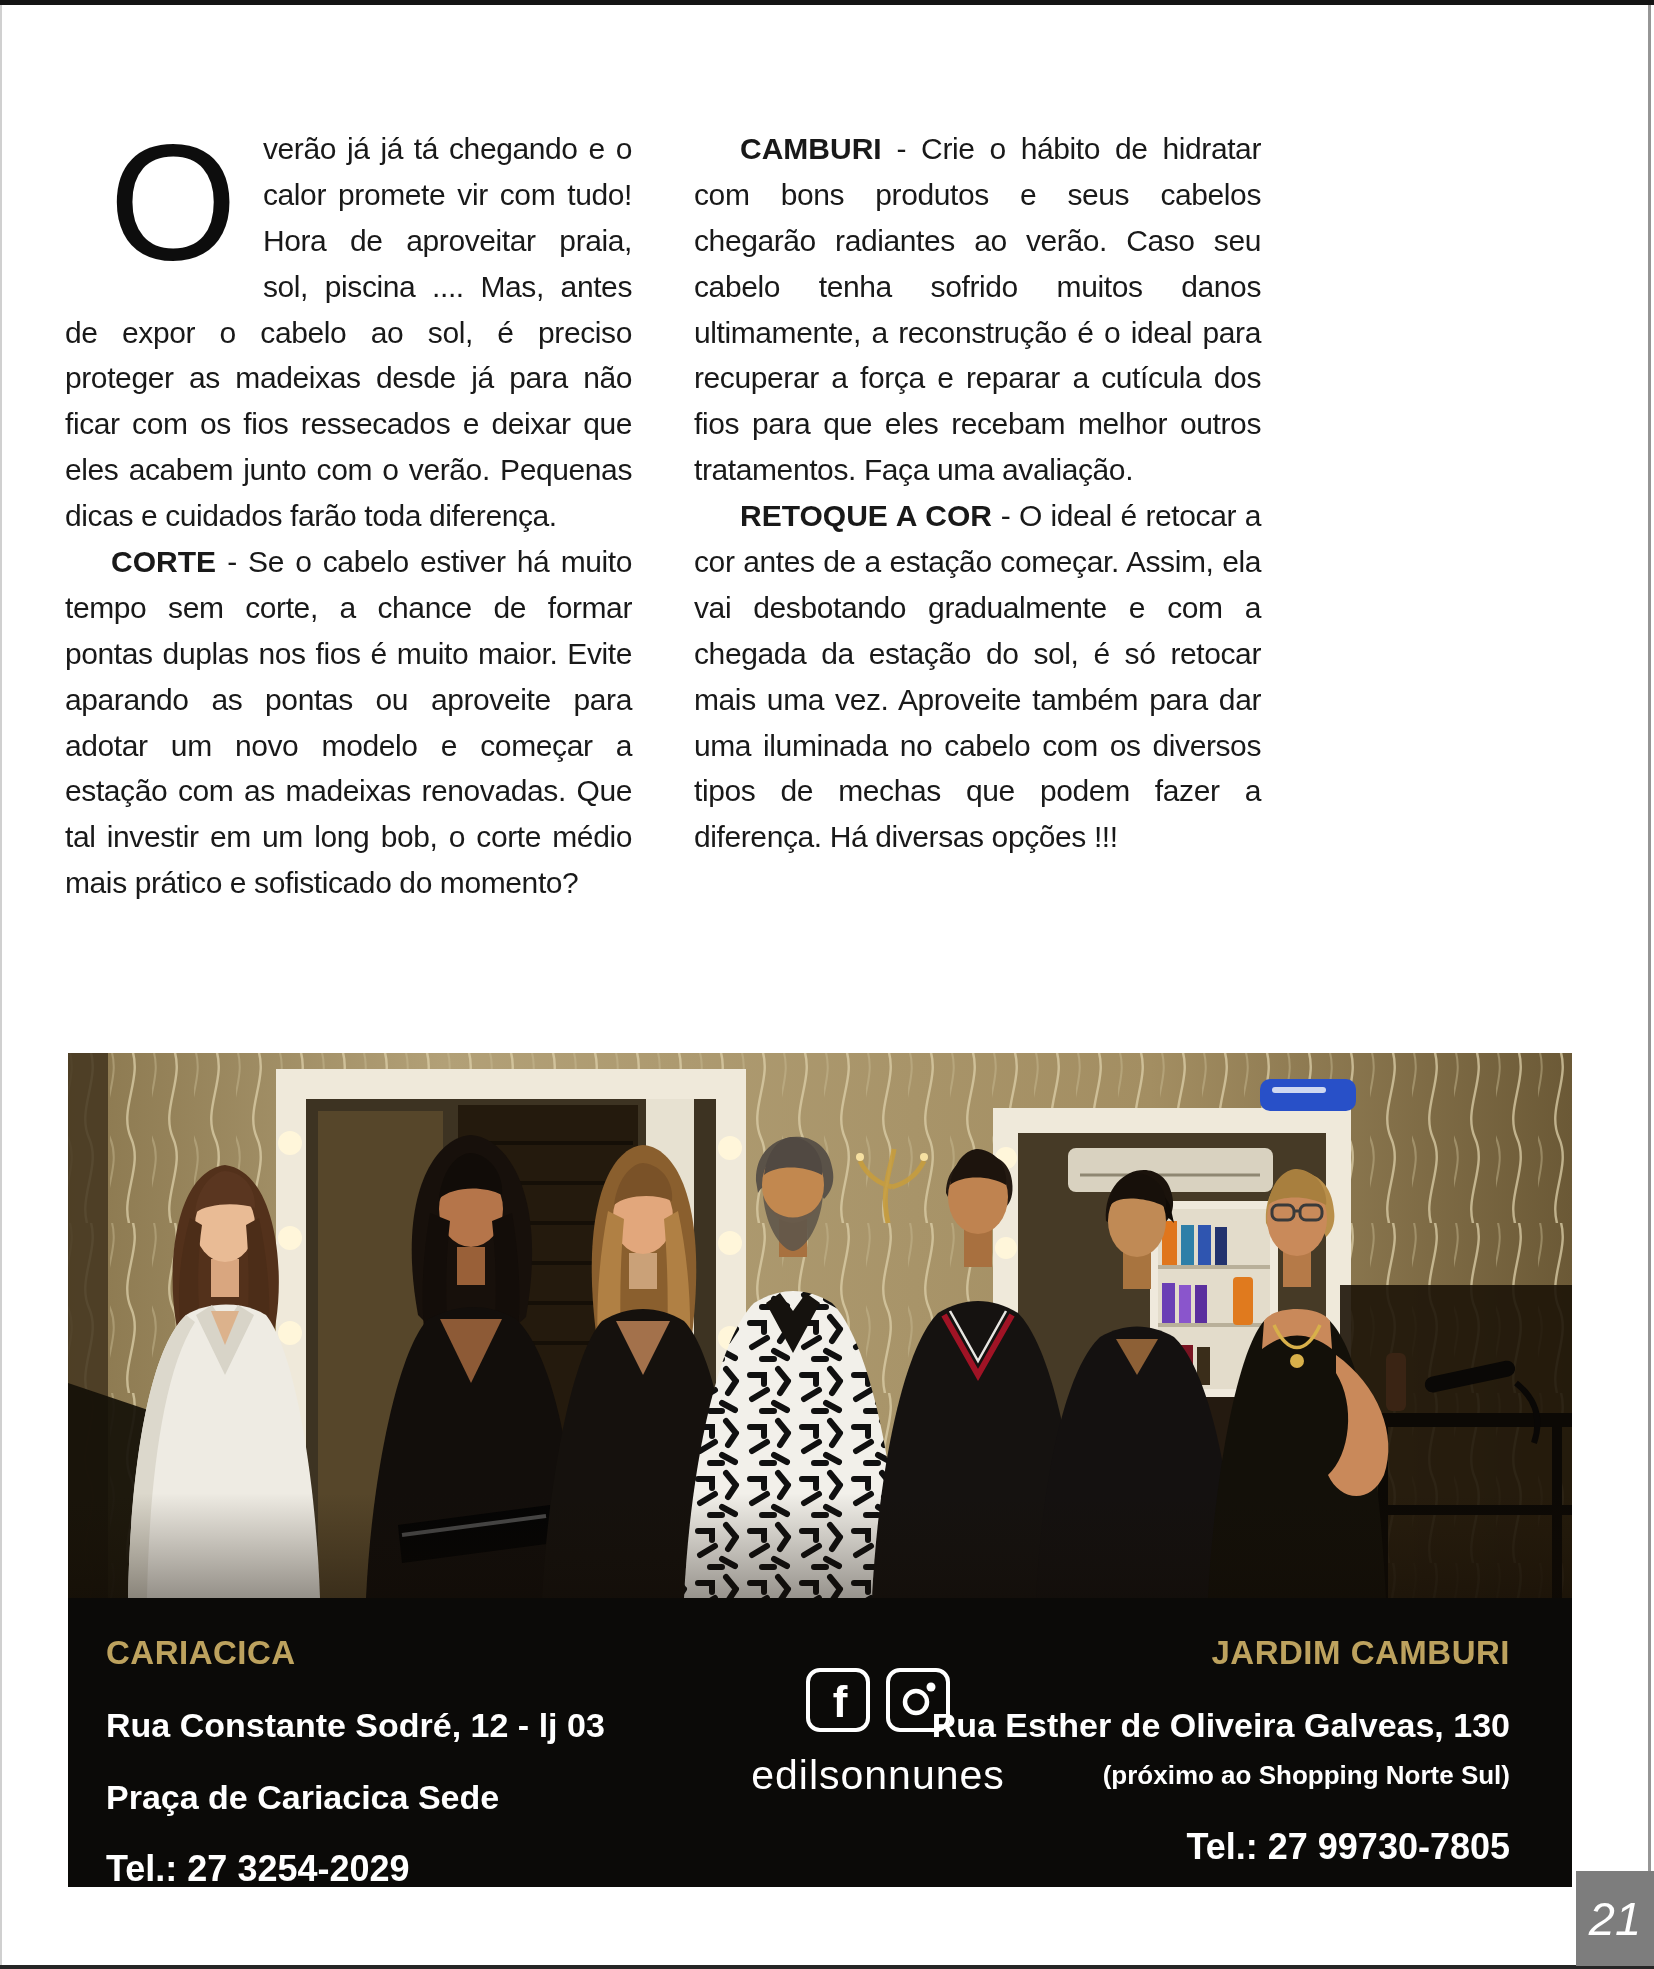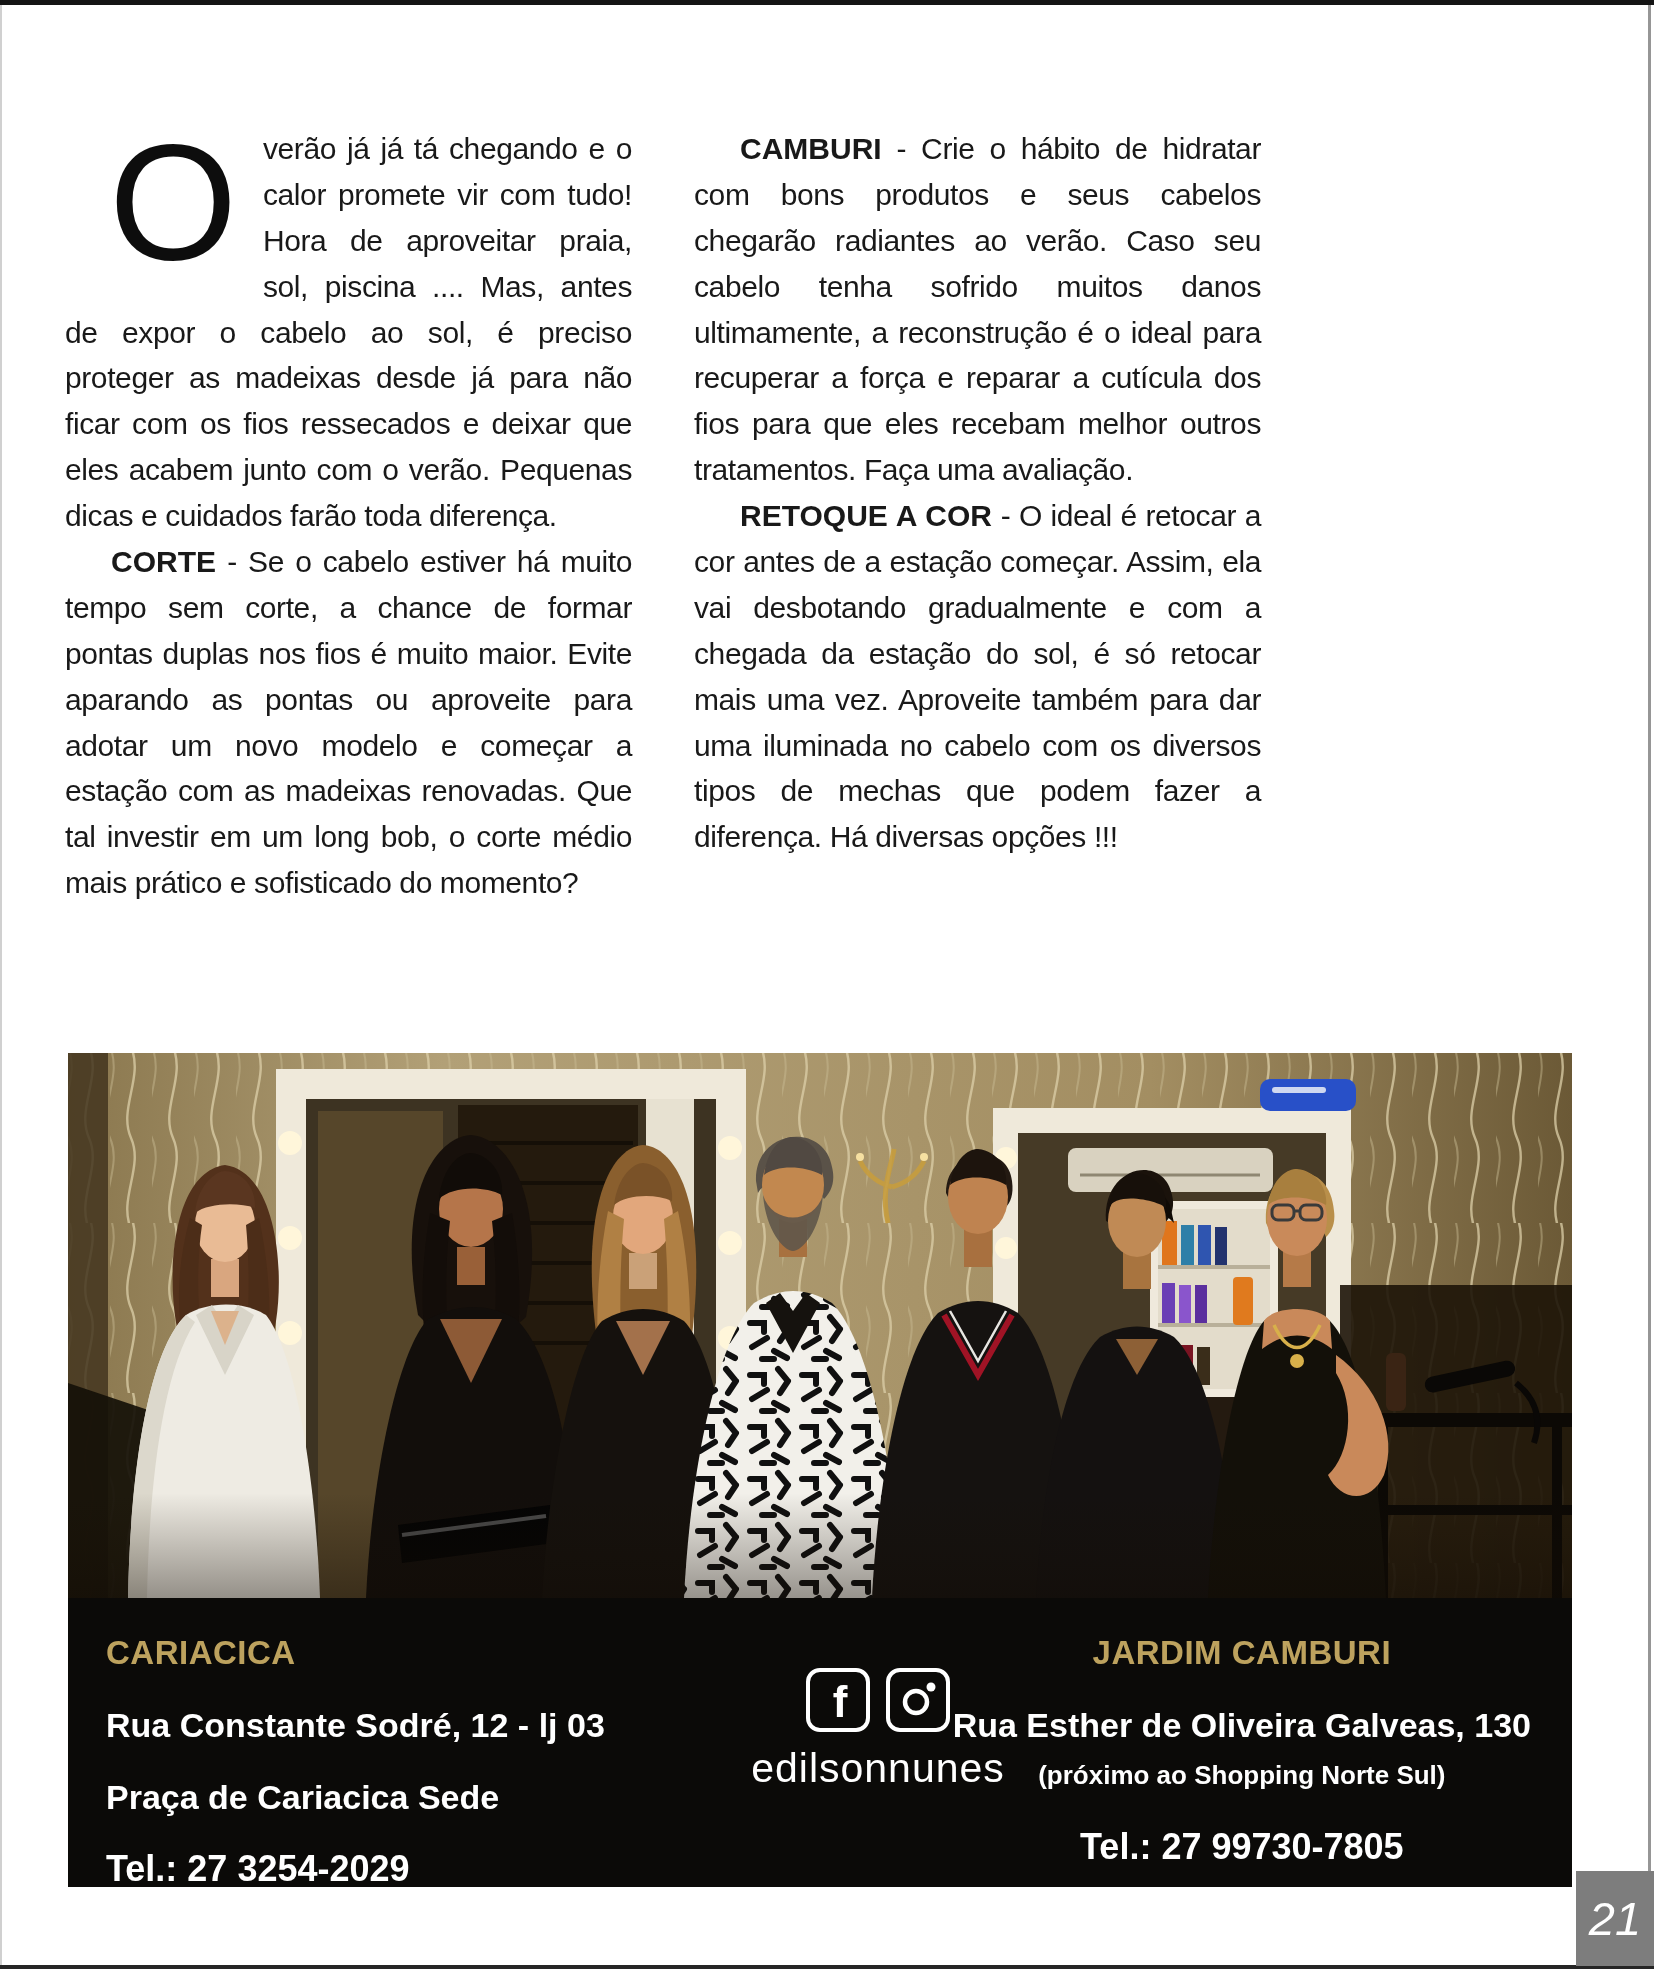--- a/index.html
+++ b/index.html
@@ -18,30 +18,30 @@
   .col p.indent{text-indent:46px;}
   .dropcap{float:left;font-size:165px;line-height:0.80;font-weight:400;color:#0d0d0d;
            margin:10px 26px 0 44px;}
   .shead{font-weight:700;letter-spacing:0;}
 
   
   .media{position:absolute;left:68px;top:1053px;width:1504px;height:654px;}
   .photo{display:block;width:1504px;height:545px;}
   .footer{position:relative;width:1504px;height:289px;background:#0b0a08;}
   .f-left{position:absolute;left:38px;top:36px;}
-  .f-right{position:absolute;right:41px;top:36px;text-align:center;}
+  .f-right{position:absolute;right:62px;top:36px;text-align:right;}
   .f-title{font-size:33px;font-weight:700;letter-spacing:0.5px;}
   .f-line{color:#ffffff;font-size:34px;font-weight:700;margin-top:34px;line-height:38px;}
   .f-line.small{font-size:26px;margin-top:12px;}
   .f-line.tel{font-size:36px;}
   .f-center{position:absolute;left:660px;top:70px;width:300px;text-align:center;}
   .icon-row{display:flex;justify-content:center;gap:16px;}
   .icon-box{width:56px;height:56px;border:4px solid #ffffff;border-radius:14px;
             display:flex;align-items:center;justify-content:center;}
-  .handle{color:#ffffff;font-size:41px;font-weight:400;letter-spacing:1px;margin-top:13px;}
+  .handle{color:#ffffff;font-size:41px;font-weight:400;letter-spacing:1px;margin-top:20px;}
 
   
   .pagenum{position:absolute;right:0;bottom:3px;width:78px;height:95px;background:#7d7d7d;
            color:#ffffff;font-style:italic;font-size:47px;display:flex;align-items:center;
            justify-content:center;z-index:5;}
 </style>
 </head>
 <body>
 
 <div class="page">

